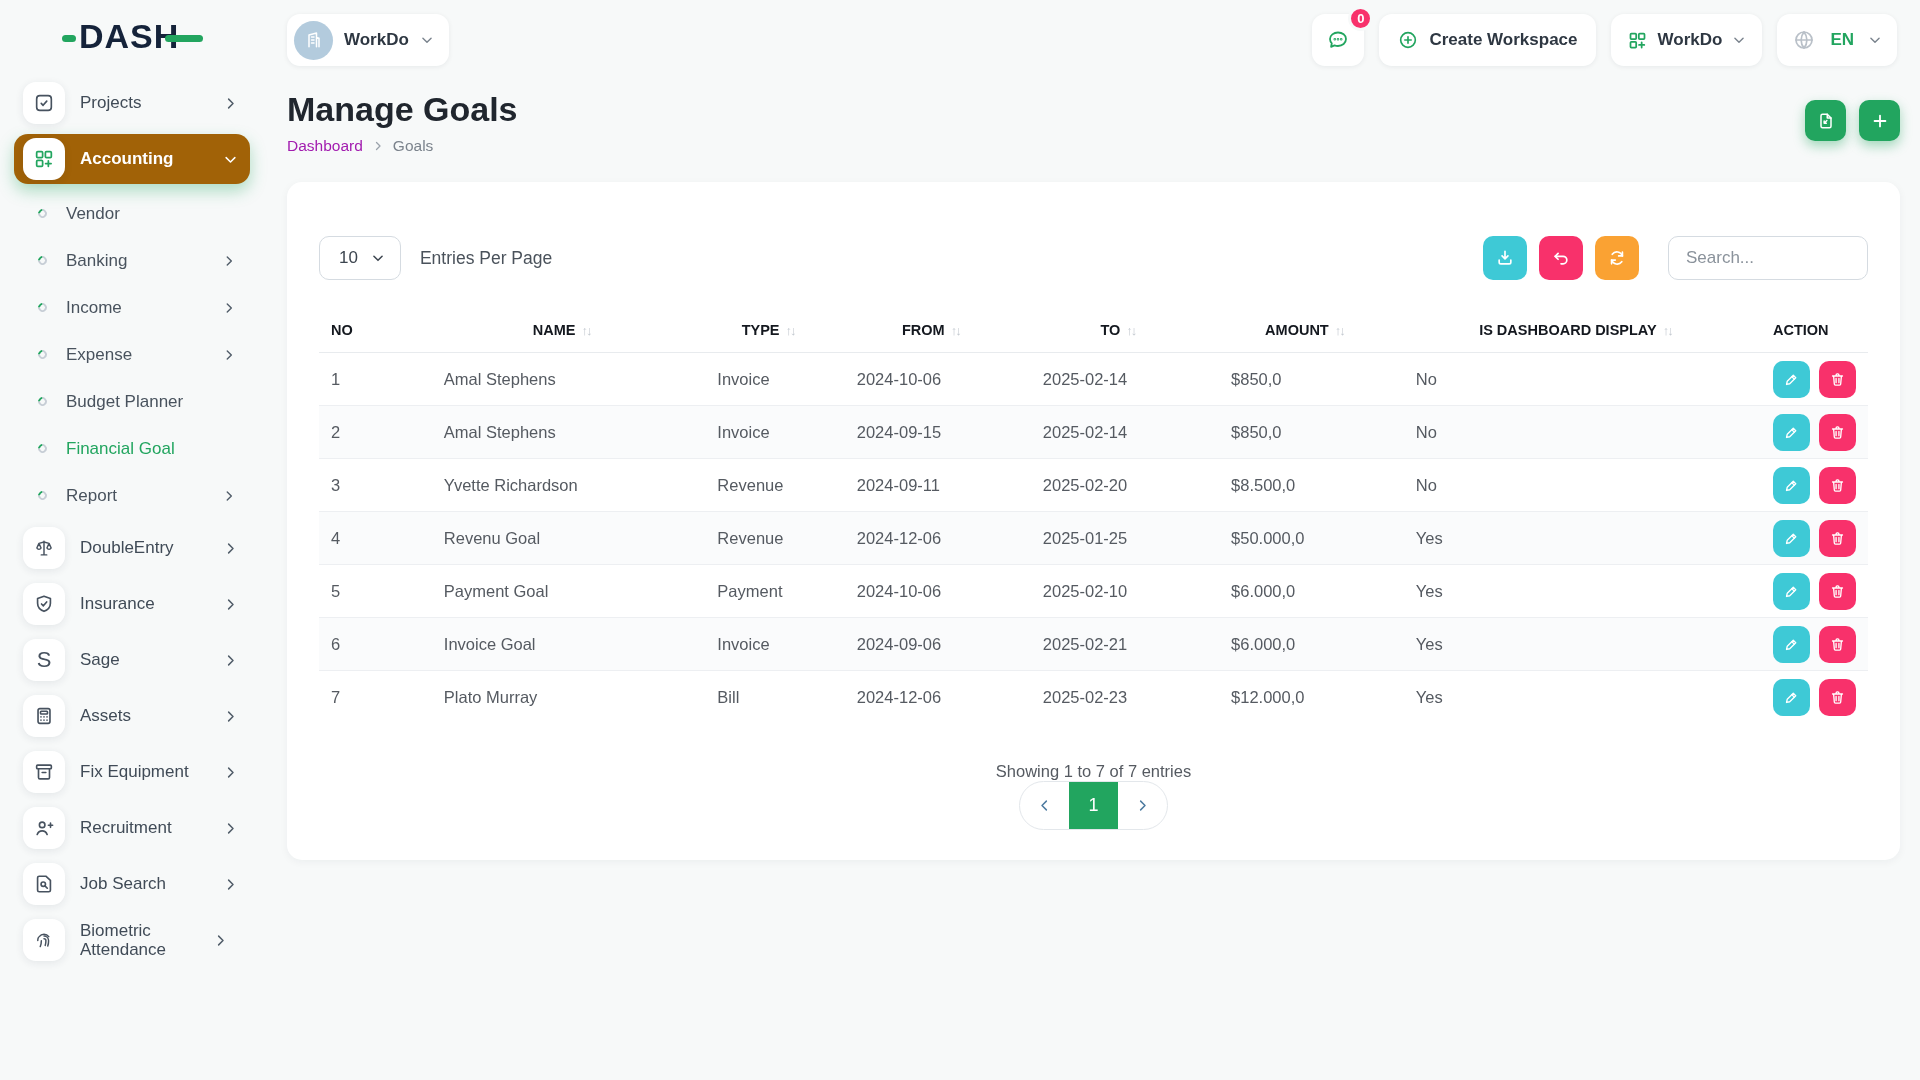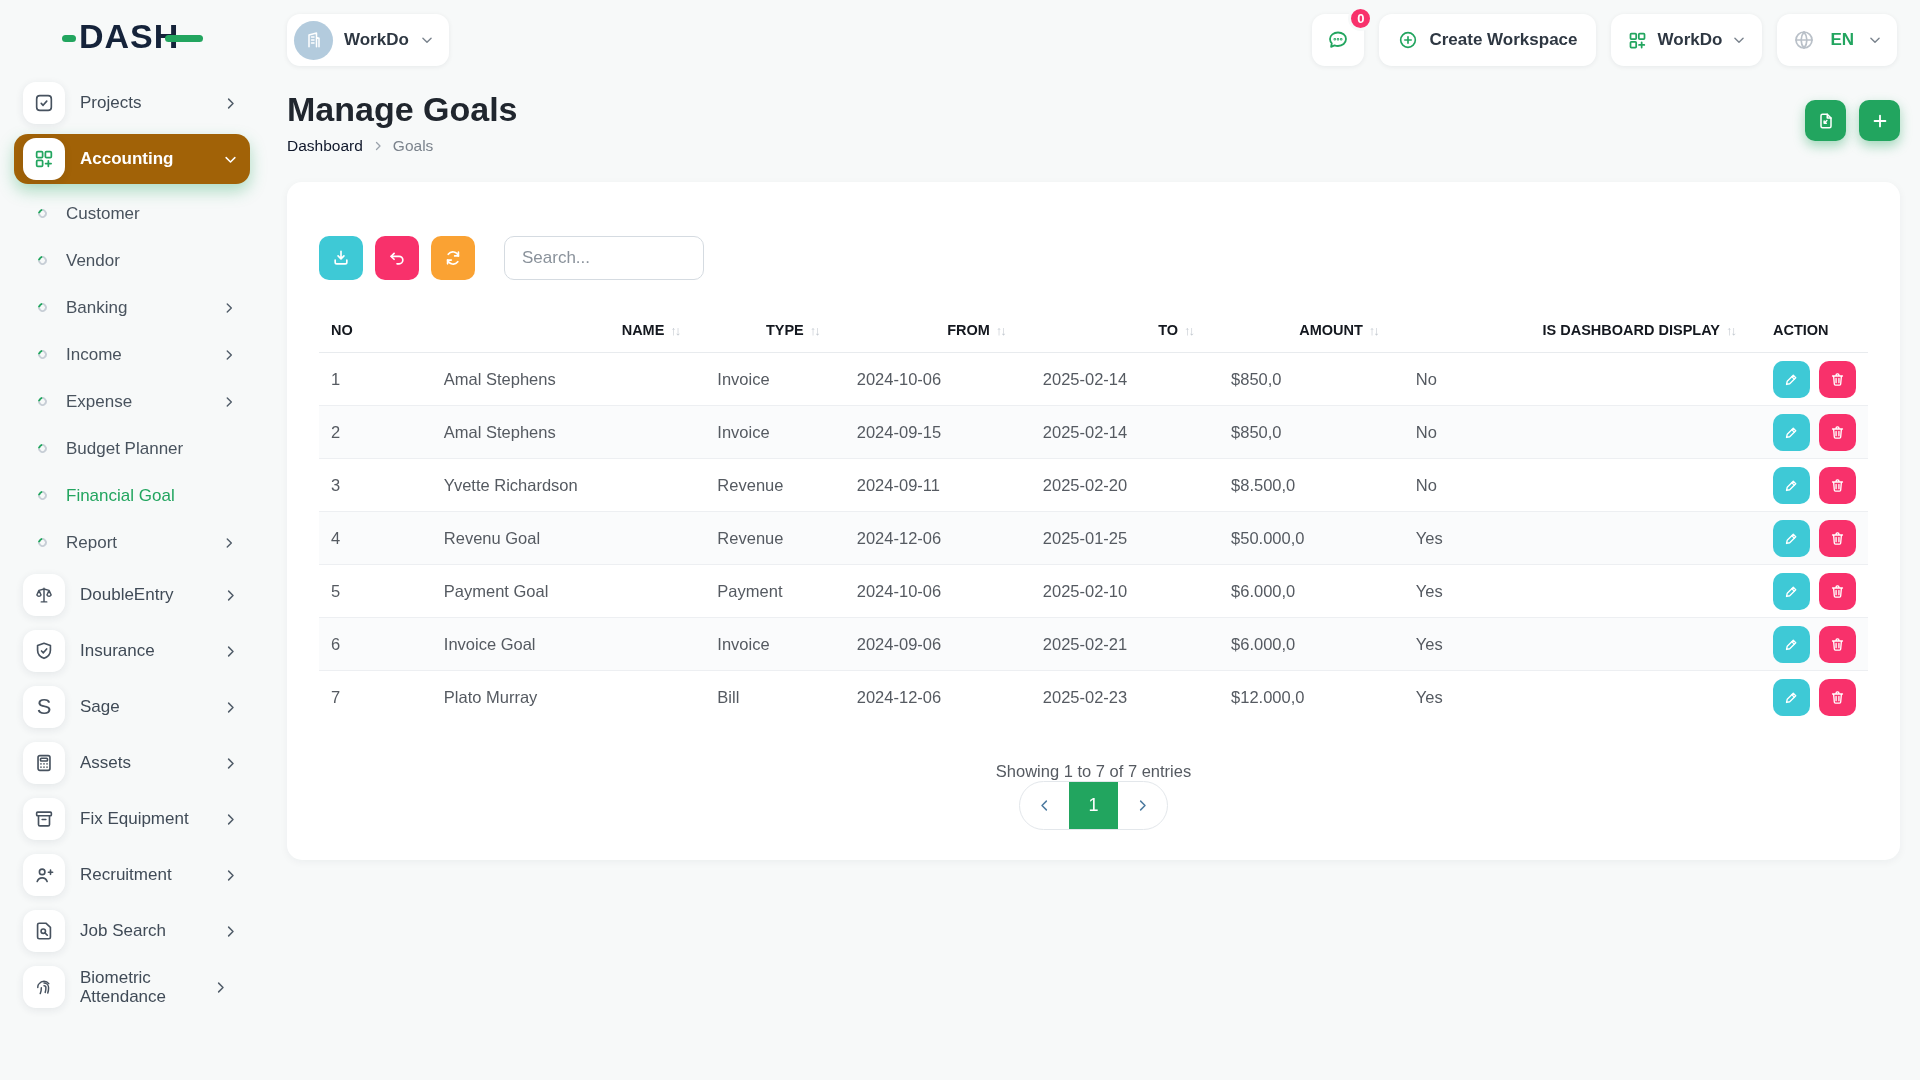--- a/index.html
+++ b/index.html
@@ -53,21 +53,21 @@
   .lang-btn { height:52px; padding:0 15px; gap:14px; }
   .lang-label { font-size:17px; color:#22a55f; font-weight:700; }
   .chev-sm { color:#7a838d; display:flex; }
   .green-ic { color:#22a55f; display:flex; }
   .globe-ic { color:#b9c0c8; display:flex; }
 
   
   .page-head { display:flex; justify-content:space-between; align-items:flex-start; padding:18px 20px 0 27px; }
   .page-title { font-size:34px; font-weight:700; color:#20262e; margin-bottom:8px; }
   .breadcrumb { display:flex; align-items:center; gap:9px; font-size:15.5px; }
-  .bc-link { color:#0f172a; cursor:pointer; }
+  .bc-link { color:#a21caf; cursor:pointer; }
   .bc-sep { color:#9aa2ab; display:flex; }
   .bc-current { color:#7b838c; }
   .head-actions { display:flex; gap:13px; margin-top:10px; }
   .ghead-btn { width:41px; height:41px; border-radius:10px; background:#22a55f; color:#fff;
     display:flex; align-items:center; justify-content:center; cursor:pointer;
     box-shadow:0 5px 12px rgba(34,165,95,.4); }
 
   
   .card { margin:27px 20px 0 27px; background:#fff; border-radius:15px;
     box-shadow:0 2px 8px rgba(25,39,60,.05); padding:54px 32px 30px; }
@@ -85,21 +85,21 @@
   .btn-orange { background:#faa233; }
   .search { height:44px; width:200px; border:1px solid #d5dbe1; border-radius:10px;
     padding:0 17px; font-size:17px; color:#4a525b; background:#fff; outline:none;
     font-family:"Liberation Sans", sans-serif; margin-left:17px; }
   .search::placeholder { color:#8a929b; }
 
   
   table { width:100%; border-collapse:collapse; }
   thead th { font-size:14.5px; font-weight:700; color:#14181f; text-align:left;
     padding:14px 12px; border-bottom:1px solid #e8ebee; }
-  .th-flex { display:flex; align-items:center; justify-content:flex-end; gap:6px; }
+  .th-flex { display:flex; align-items:center; justify-content:center; gap:6px; }
   .sort { color:#c2c8cf; font-size:13px; letter-spacing:-2px; font-weight:400; padding-right:14px; }
   tbody td { font-size:16.5px; color:#555a61; padding:0 12px; height:53px;
     border-top:1px solid #edeff2; }
   tbody tr:first-child td { border-top:none; }
   tbody tr:nth-child(even) { background:#fafbfc; }
   .actions { display:flex; gap:9px; }
   .act-btn { width:37px; height:37px; border-radius:10px; color:#fff; display:flex;
     align-items:center; justify-content:center; cursor:pointer; }
 
   
@@ -147,24 +147,20 @@
       <span class="chev">
           <svg width="15" height="15" viewBox="0 0 24 24" fill="none" stroke="currentColor" stroke-width="2.4" stroke-linecap="round" stroke-linejoin="round">
             <path d="M5 9l7 7 7-7"></path>
           </svg>
         </span>
     </div>
 
     <div class="subnav">
       <div class="sub-item">
         <span class="bullet"></span>
-        <span class="sub-label">Customer</span>
-      </div>
-      <div class="sub-item">
-        <span class="bullet"></span>
         <span class="sub-label">Vendor</span>
       </div>
       <div class="sub-item">
         <span class="bullet"></span>
         <span class="sub-label">Banking</span>
         <span class="chev">
             <svg width="14" height="14" viewBox="0 0 24 24" fill="none" stroke="currentColor" stroke-width="2.4" stroke-linecap="round" stroke-linejoin="round">
               <path d="M9 5l7 7-7 7"></path>
             </svg>
           </span>
@@ -423,20 +419,31 @@
         <svg width="20" height="20" viewBox="0 0 24 24" fill="none" stroke="currentColor" stroke-width="2.2" stroke-linecap="round" stroke-linejoin="round">
             <path d="M12 5.5v13M5.5 12h13"></path>
           </svg>
       </div>
     </div>
   </div>
 
   <div class="card">
 
     <div class="toolbar">
+      <div class="entries">
+        <div class="select">
+          <span>10</span>
+          <span class="chev-sm" style="color:#3c454f">
+              <svg width="14" height="14" viewBox="0 0 24 24" fill="none" stroke="currentColor" stroke-width="2.6" stroke-linecap="round" stroke-linejoin="round">
+                <path d="M5 9l7 7 7-7"></path>
+              </svg>
+            </span>
+        </div>
+        <span class="entries-label">Entries Per Page</span>
+      </div>
 
       <div class="toolbar-right">
         <div class="tool-btn btn-cyan">
           <svg width="20" height="20" viewBox="0 0 24 24" fill="none" stroke="currentColor" stroke-width="2" stroke-linecap="round" stroke-linejoin="round">
               <path d="M12 4v9M8.5 9.5L12 13l3.5-3.5"></path>
               <path d="M5 14.5V17a2 2 0 0 0 2 2h10a2 2 0 0 0 2-2v-2.5"></path>
             </svg>
         </div>
         <div class="tool-btn btn-pink">
           <svg width="20" height="20" viewBox="0 0 24 24" fill="none" stroke="currentColor" stroke-width="2" stroke-linecap="round" stroke-linejoin="round">

